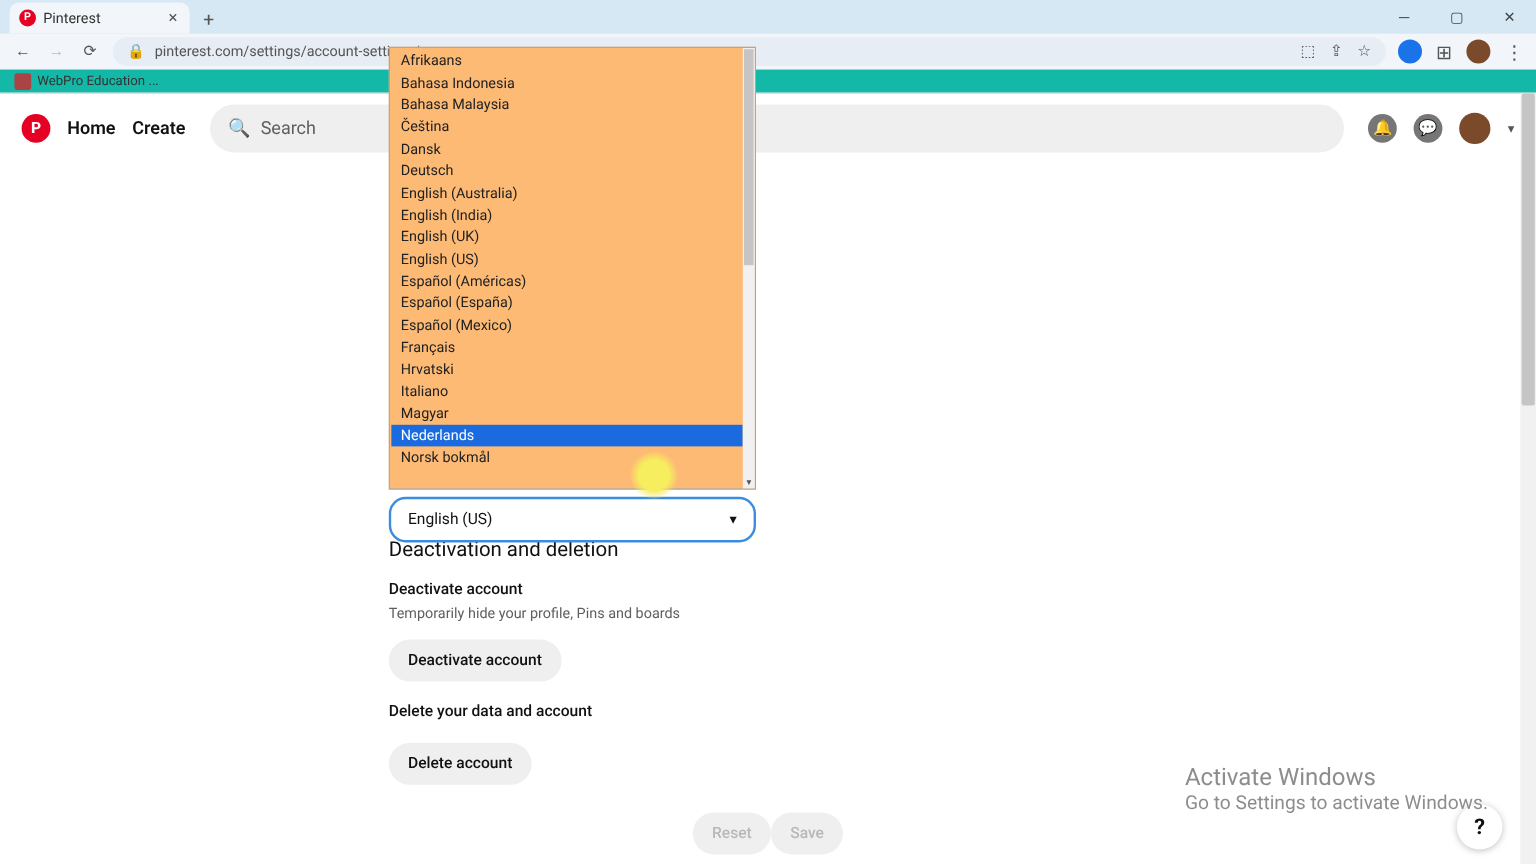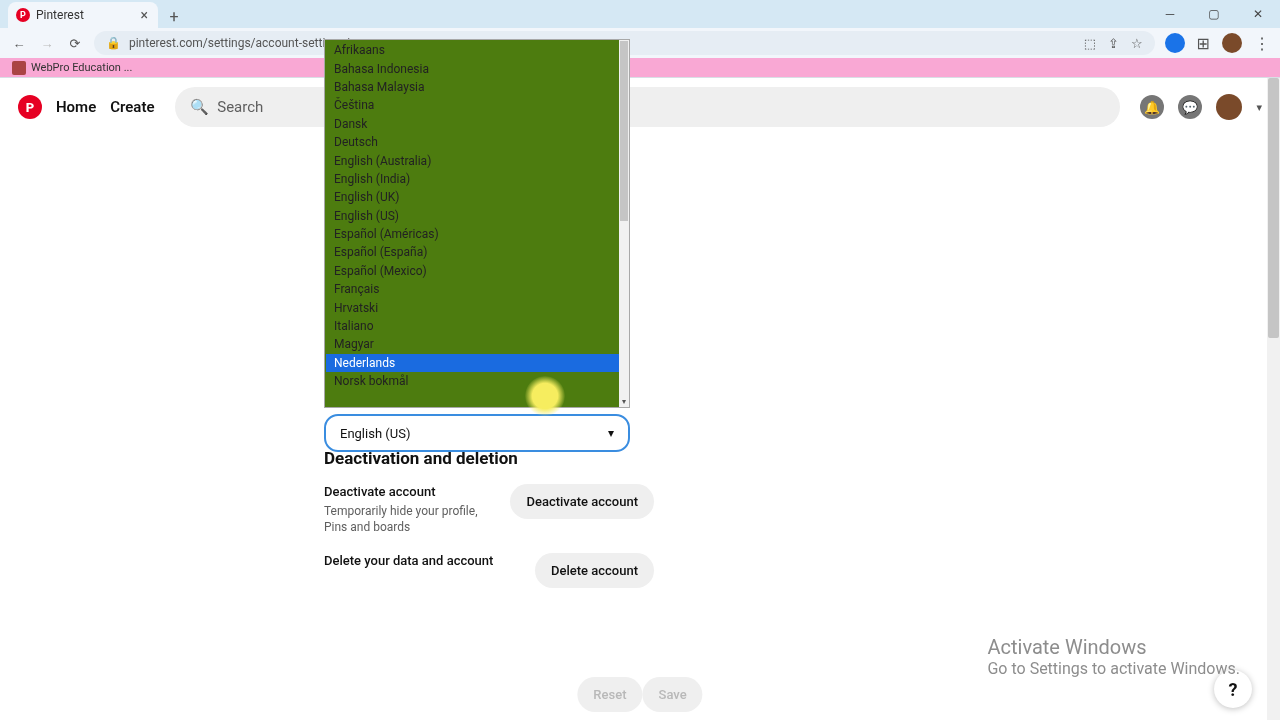--- a/index.html
+++ b/index.html
@@ -12,21 +12,21 @@
 .tab-close { margin-left:auto; font-size:14px; color:#555; }
 .new-tab { width:24px; height:24px; display:flex; align-items:center; justify-content:center; font-size:16px; color:#555; margin-left:4px; }
 .win-controls { position:absolute; right:0; top:0; height:28px; display:flex; }
 .win-btn { width:44px; display:flex; align-items:center; justify-content:center; color:#444; font-size:12px; }
 .toolbar { height:30px; background:#f2f6fb; display:flex; align-items:center; padding:0 10px; gap:10px; }
 .nav-ico { width:18px; text-align:center; color:#555; font-size:13px; }
 .url-bar { flex:1; background:#e6edf4; border-radius:20px; height:24px; display:flex; align-items:center; padding:0 12px; font-size:12px; color:#555; gap:8px; }
 .url-actions { margin-left:auto; display:flex; gap:12px; color:#555; font-size:13px;}
 .tb-right { display:flex; align-items:center; gap:12px; }
 .circ-ico { width:20px; height:20px; border-radius:50%; }
-.bookbar { height:20px; background:#f9a8d4; border-bottom:1px solid #d8dfe5; display:flex; align-items:center; padding:0 12px; font-size:11px; color:#333; gap:5px;}
+.bookbar { height:20px; background:#14b8a6; border-bottom:1px solid #d8dfe5; display:flex; align-items:center; padding:0 12px; font-size:11px; color:#333; gap:5px;}
 .bm-favicon { width:14px; height:14px; background:#a44; border-radius:2px;}
 
 
 .viewport { position:absolute; top:78px; left:0; right:0; bottom:0; background:#fff; }
 .viewport-scroll { position:absolute; right:0; top:0; bottom:0; width:13px; background:#f1f1f1;}
 .viewport-thumb { position:absolute; right:1px; top:0; width:11px; height:260px; background:#c5c5c5; border-radius:2px;}
 
 
 .pin-hdr { height:58px; display:flex; align-items:center; padding:0 18px; gap:14px; }
 .pin-logo { width:24px; height:24px; border-radius:50%; background:#e60023; display:flex; align-items:center; justify-content:center; color:#fff; font-weight:800; font-size:13px;}
@@ -34,34 +34,34 @@
 .pin-search { flex:1; background:#efefef; border-radius:24px; height:40px; display:flex; align-items:center; padding:0 16px; color:#5f5f5f; gap:8px; font-size:15px; margin:0 6px; }
 .hdr-ico { width:24px; height:24px; border-radius:50%; background:#767676; display:flex; align-items:center; justify-content:center; color:#fff; font-size:13px;}
 .hdr-avatar { width:26px; height:26px; border-radius:50%; background:#7a4a2a; }
 
 
 .settings-sidebar { position:absolute; left:18px; top:56px; width:180px; }
 .settings-sidebar .item { font-size:14px; color:#111; padding:10px 0; cursor:pointer; }
 
 
 .main { position:absolute; left:324px; top:370px; width:330px; color:#111; }
-.sec-title { font-size:17px; font-weight:700; margin-bottom:16px; }
-.row { display:flex; align-items:flex-start; gap:14px; margin-bottom:18px; }
+.sec-title { font-size:17px; font-weight:400; margin-bottom:16px; }
+.row { display:flex; align-items:flex-start; gap:14px; margin-bottom:18px;flex-direction:column; }
 .row-text { flex:1; font-size:13px;}
 .row-text .lbl { font-weight:500; margin-bottom:4px;}
 .row-text .desc { color:#5f5f5f; font-size:12px; line-height:1.35;}
 .btn { background:#efefef; border:none; border-radius:22px; padding:10px 16px; font-size:13px; color:#111; font-weight:500; white-space:nowrap;}
 .btn.disabled { color:#b8b8b8; }
 
 
 .lang-select { position:absolute; left:324px; top:336px; width:306px; height:38px; border:2px solid #3a8de0; border-radius:14px; display:flex; align-items:center; padding:0 14px; font-size:13px; color:#111; background:#fff; z-index:5;}
 .lang-select .chev { margin-left:auto; font-size:12px; color:#111;}
 
 
-.dd { position:absolute; left:324px; top:-39px; width:306px; height:369px; background:#4d7c0f; border:1px solid #a8a8a8; z-index:6; }
+.dd { position:absolute; left:324px; top:-39px; width:306px; height:369px; background:#fdba74; border:1px solid #a8a8a8; z-index:6; }
 .dd-inner { position:absolute; inset:1px 10px 1px 1px; overflow:hidden;}
 .dd-opt { height:18.4px; padding:0 8px; font-size:12px; color:#222; display:flex; align-items:center;}
 .dd-opt.hl { background:#1a6be0; color:#fff;}
 .dd-sb { position:absolute; right:0; top:0; bottom:0; width:10px; background:#f1f1f1;}
 .dd-thumb { position:absolute; right:1px; top:1px; width:8px; height:180px; background:#c5c5c5;}
 .dd-arr { position:absolute; right:0; width:10px; height:10px; font-size:8px; text-align:center; color:#555; line-height:10px;}
 
 
 .hl-dot { position:absolute; left:525px; top:298px; width:40px; height:40px; border-radius:50%; background:radial-gradient(circle,#f6ed5f 0%,#f6ed5f 45%, rgba(246,237,95,0) 72%); z-index:7; pointer-events:none;}
 

